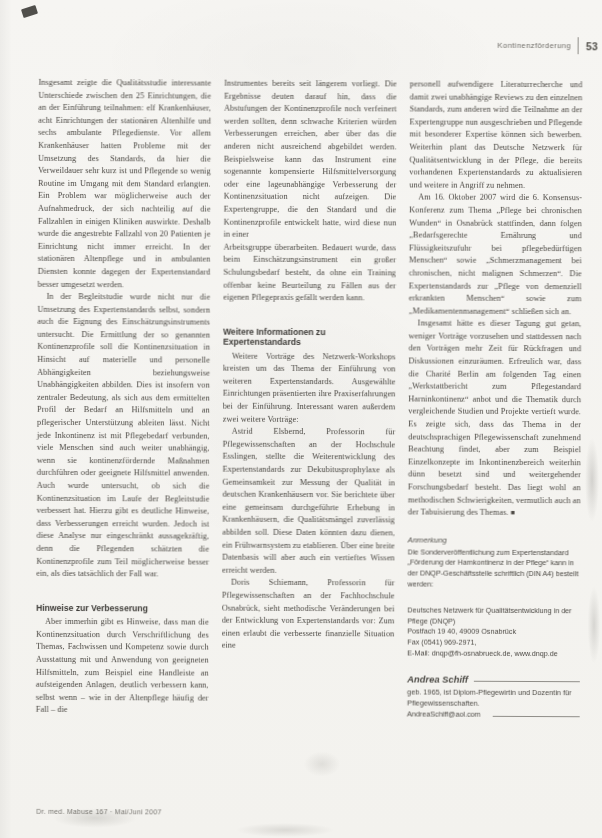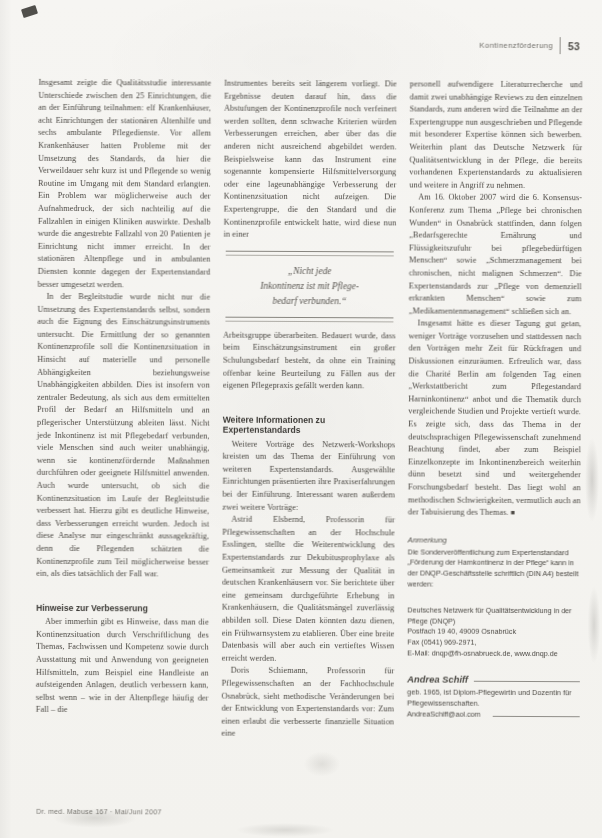--- a/index.html
+++ b/index.html
@@ -27,21 +27,21 @@
     background:#33312e;transform:rotate(-18deg);opacity:.85;border-radius:1px;
   }
   .content{
     position:absolute;inset:0;
     transform:rotate(.25deg);
     filter:blur(.33px);
     color:#4b4843;
   }
   
   .header{
-    position:absolute;top:36px;right:24px;
+    position:absolute;top:36px;right:6px;
     display:flex;align-items:center;gap:7px;justify-content:center;
   }
   .header .section{
     font-family:"Liberation Sans", sans-serif;
     font-size:7.6px;letter-spacing:.4px;color:#6e6c67;
   }
   .header .vrule{width:1px;height:17px;background:#8f8d88;}
   .header .pageno{
     font-family:"Liberation Sans", sans-serif;
     font-size:10.5px;color:#504e49;font-weight:bold;
@@ -114,27 +114,20 @@
 
     <div class="col">
       <p>Insgesamt zeigte die Qualitätsstudie interessante Unterschiede zwischen den 25 Einrichtungen, die an der Einführung teilnahmen: elf Krankenhäuser, acht Einrichtungen der stationären Altenhilfe und sechs ambulante Pflegedienste. Vor allem Krankenhäuser hatten Probleme mit der Umsetzung des Standards, da hier die Verweildauer sehr kurz ist und Pflegende so wenig Routine im Umgang mit dem Standard erlangten. Ein Problem war möglicherweise auch der Aufnahmedruck, der sich nachteilig auf die Fallzahlen in einigen Kliniken auswirkte. Deshalb wurde die angestrebte Fallzahl von 20 Patienten je Einrichtung nicht immer erreicht. In der stationären Altenpflege und in ambulanten Diensten konnte dagegen der Expertenstandard besser umgesetzt werden.</p>
       <p class="ind">In der Begleitstudie wurde nicht nur die Umsetzung des Expertenstandards selbst, sondern auch die Eignung des Einschätzungsinstruments untersucht. Die Ermittlung der so genannten Kontinenzprofile soll die Kontinenzsituation in Hinsicht auf materielle und personelle Abhängigkeiten beziehungsweise Unabhängigkeiten abbilden. Dies ist insofern von zentraler Bedeutung, als sich aus dem ermittelten Profil der Bedarf an Hilfsmitteln und an pflegerischer Unterstützung ableiten lässt. Nicht jede Inkontinenz ist mit Pflegebedarf verbunden, viele Menschen sind auch weiter unabhängig, wenn sie kontinenzfördernde Maßnahmen durchführen oder geeignete Hilfsmittel anwenden. Auch wurde untersucht, ob sich die Kontinenzsituation im Laufe der Begleitstudie verbessert hat. Hierzu gibt es deutliche Hinweise, dass Verbesserungen erreicht wurden. Jedoch ist diese Analyse nur eingeschränkt aussagekräftig, denn die Pflegenden schätzten die Kontinenzprofile zum Teil möglicherweise besser ein, als dies tatsächlich der Fall war.</p>
       <h3>Hinweise zur Verbesserung</h3>
       <p class="ind">Aber immerhin gibt es Hinweise, dass man die Kontinenzsituation durch Verschriftlichung des Themas, Fachwissen und Kompetenz sowie durch Ausstattung mit und Anwendung von geeigneten Hilfsmitteln, zum Beispiel eine Handleiste an aufsteigenden Anlagen, deutlich verbessern kann, selbst wenn – wie in der Altenpflege häufig der Fall – die</p>
     </div>
 
     <div class="col">
       <p>Instrumentes bereits seit längerem vorliegt. Die Ergebnisse deuten darauf hin, dass die Abstufungen der Kontinenzprofile noch verfeinert werden sollten, denn schwache Kriterien würden Verbesserungen erreichen, aber über das die anderen nicht ausreichend abgebildet werden. Beispielsweise kann das Instrument eine sogenannte kompensierte Hilfsmittelversorgung oder eine lageunabhängige Verbesserung der Kontinenzsituation nicht aufzeigen. Die Expertengruppe, die den Standard und die Kontinenzprofile entwickelt hatte, wird diese nun in einer</p>
-      <div class="pullquote">
-        <div class="pq-rule"></div>
-        <div class="pq-text">„Nicht jede
-Inkontinenz ist mit Pflege-
-bedarf verbunden.“</div>
-        <div class="pq-rule"></div>
-      </div>
       <p>Arbeitsgruppe überarbeiten. Bedauert wurde, dass beim Einschätzungsinstrument ein großer Schulungsbedarf besteht, da ohne ein Training offenbar keine Beurteilung zu Fällen aus der eigenen Pflegepraxis gefällt werden kann.</p>
       <h3>Weitere Informationen zu Expertenstandards</h3>
       <p class="ind">Weitere Vorträge des Netzwerk-Workshops kreisten um das Thema der Einführung von weiteren Expertenstandards. Ausgewählte Einrichtungen präsentierten ihre Praxiserfahrungen bei der Einführung. Interessant waren außerdem zwei weitere Vorträge:</p>
       <p class="ind">Astrid Elsbernd, Professorin für Pflegewissenschaften an der Hochschule Esslingen, stellte die Weiterentwicklung des Expertenstandards zur Dekubitusprophylaxe als Gemeinsamkeit zur Messung der Qualität in deutschen Krankenhäusern vor. Sie berichtete über eine gemeinsam durchgeführte Erhebung in Krankenhäusern, die Qualitätsmängel zuverlässig abbilden soll. Diese Daten könnten dazu dienen, ein Frühwarnsystem zu etablieren. Über eine breite Datenbasis will aber auch ein vertieftes Wissen erreicht werden.</p>
       <p class="ind">Doris Schiemann, Professorin für Pflegewissenschaften an der Fachhochschule Osnabrück, sieht methodische Veränderungen bei der Entwicklung von Expertenstandards vor: Zum einen erlaubt die verbesserte finanzielle Situation eine</p>
     </div>
 
     <div class="col">
       <p>personell aufwendigere Literaturrecherche und damit zwei unabhängige Reviews zu den einzelnen Standards, zum anderen wird die Teilnahme an der Expertengruppe nun ausgeschrieben und Pflegende mit besonderer Expertise können sich bewerben. Weiterhin plant das Deutsche Netzwerk für Qualitätsentwicklung in der Pflege, die bereits vorhandenen Expertenstandards zu aktualisieren und weitere in Angriff zu nehmen.</p>
       <p class="ind">Am 16. Oktober 2007 wird die 6. Konsensus-Konferenz zum Thema „Pflege bei chronischen Wunden“ in Osnabrück stattfinden, dann folgen „Bedarfsgerechte Ernährung und Flüssigkeitszufuhr bei pflegebedürftigen Menschen“ sowie „Schmerzmanagement bei chronischen, nicht malignen Schmerzen“. Die Expertenstandards zur „Pflege von demenziell erkrankten Menschen“ sowie zum „Medikamentenmanagement“ schließen sich an.</p>

